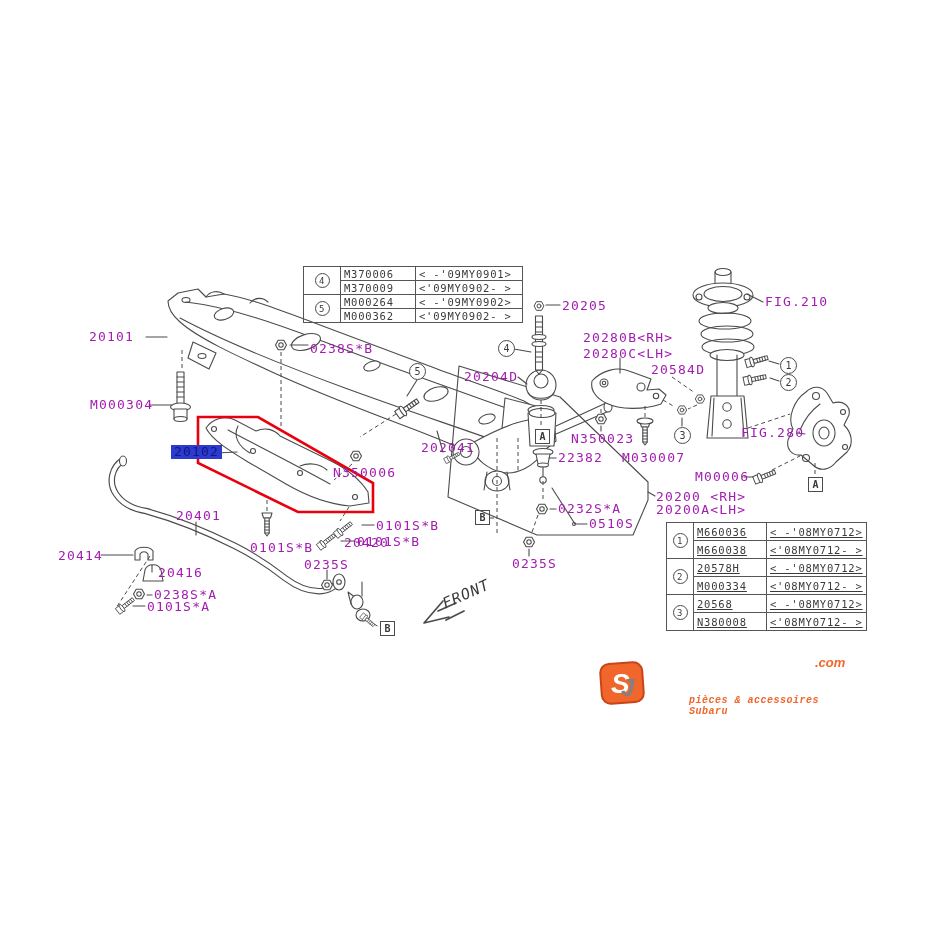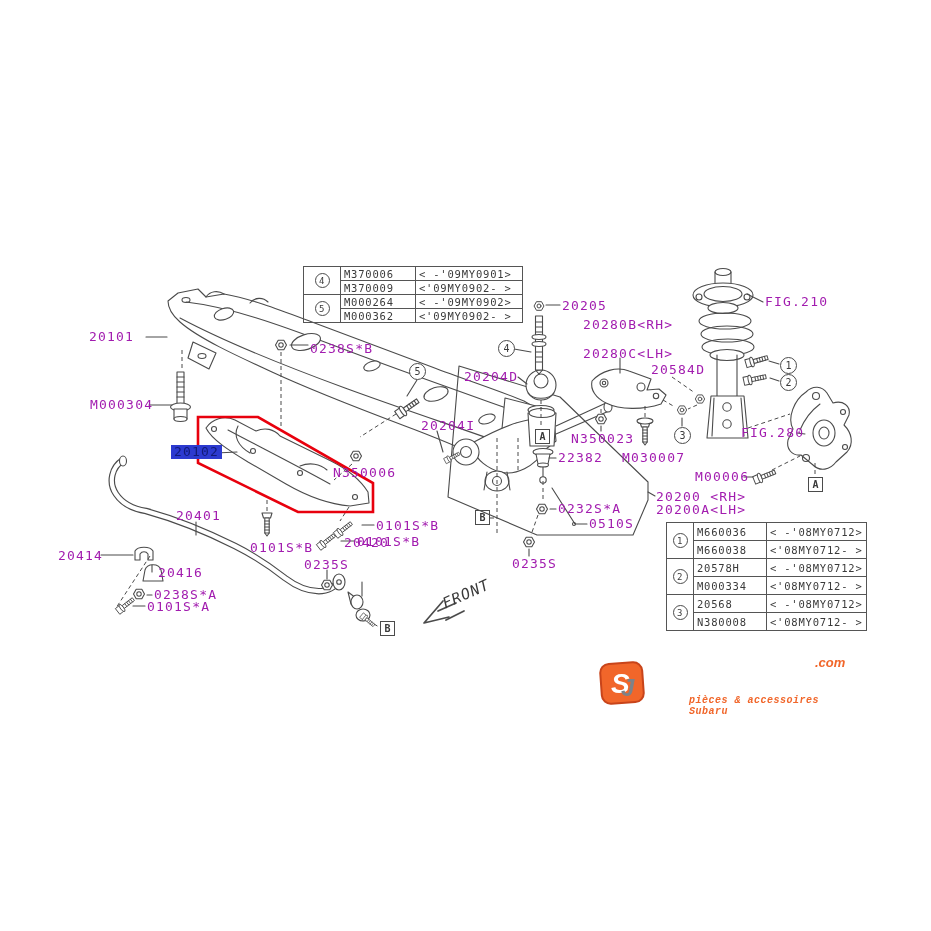--- a/index.html
+++ b/index.html
@@ -18,21 +18,21 @@
           font-size:10px;font-weight:bold;color:#3a3a3a;display:flex;align-items:center;justify-content:center;}
   .callout{position:absolute;width:15px;height:15px;border:1.2px solid #4b4b4b;border-radius:50%;
            font-size:10px;color:#3a3a3a;display:flex;align-items:center;justify-content:center;background:#fff;}
   .front-label{position:absolute;font-size:15px;font-style:italic;color:#3a3a3a;transform:rotate(-24deg);letter-spacing:1px;}
   
   .ptable-wrap{position:absolute;}
   table.ptable{border-collapse:collapse;}
   table.ptable td{border:1px solid #555;font-size:10.5px;letter-spacing:0.8px;color:#3a3a3a;
                   padding:0 3px;white-space:nowrap;font-family:"DejaVu Sans Mono",monospace;}
   #tbl-top td{height:13px;}
-  #tbl-bottom td{height:17px;}
+  #tbl-bottom td{height:17px;text-decoration:underline;}
   td.ccell{text-align:center;}
   .ccircle{display:inline-flex;width:13px;height:13px;border:1.1px solid #4b4b4b;border-radius:50%;
            align-items:center;justify-content:center;font-size:9px;}
   
   #logo{position:absolute;left:597px;top:655px;width:258px;height:62px;}
   #logo-icon{position:absolute;left:2px;top:6px;width:47px;height:44px;}
   #logo-main{position:absolute;left:56px;top:8px;font-family:"Liberation Sans",sans-serif;
              font-weight:bold;font-style:italic;font-size:31px;line-height:31px;color:#8d9094;
              text-shadow:0 1px 0 #fdfdfd,0 2px 2px #9aa0a6;letter-spacing:-1px;}
   #logo-tld{position:absolute;left:218px;top:0px;font-family:"Liberation Sans",sans-serif;
@@ -285,22 +285,22 @@
   </g>
 </svg>
 
 <div class="lbl" style="left:89px;top:330px">20101</div>
 <div class="lbl" style="left:310px;top:342px">0238S*B</div>
 <div class="lbl" style="left:90px;top:398px">M000304</div>
 <div class="lbl sel" style="left:171px;top:445px">20102</div>
 <div class="lbl" style="left:333px;top:466px">N350006</div>
 <div class="lbl" style="left:562px;top:299px">20205</div>
 <div class="lbl" style="left:464px;top:370px">20204D</div>
-<div class="lbl" style="left:421px;top:419px">20204I</div>
-<div class="lbl" style="left:583px;top:318px">20280B&lt;RH&gt;</div>
+<div class="lbl" style="left:421px;top:441px">20204I</div>
+<div class="lbl" style="left:583px;top:331px">20280B&lt;RH&gt;</div>
 <div class="lbl" style="left:583px;top:347px">20280C&lt;LH&gt;</div>
 <div class="lbl" style="left:651px;top:363px">20584D</div>
 <div class="lbl" style="left:765px;top:295px">FIG.210</div>
 <div class="lbl" style="left:741px;top:426px">FIG.280</div>
 <div class="lbl" style="left:571px;top:432px">N350023</div>
 <div class="lbl" style="left:622px;top:451px">M030007</div>
 <div class="lbl" style="left:558px;top:451px">22382</div>
 <div class="lbl" style="left:695px;top:470px">M00006</div>
 <div class="lbl" style="left:656px;top:490px">20200 &lt;RH&gt;</div>
 <div class="lbl" style="left:656px;top:503px">20200A&lt;LH&gt;</div>

